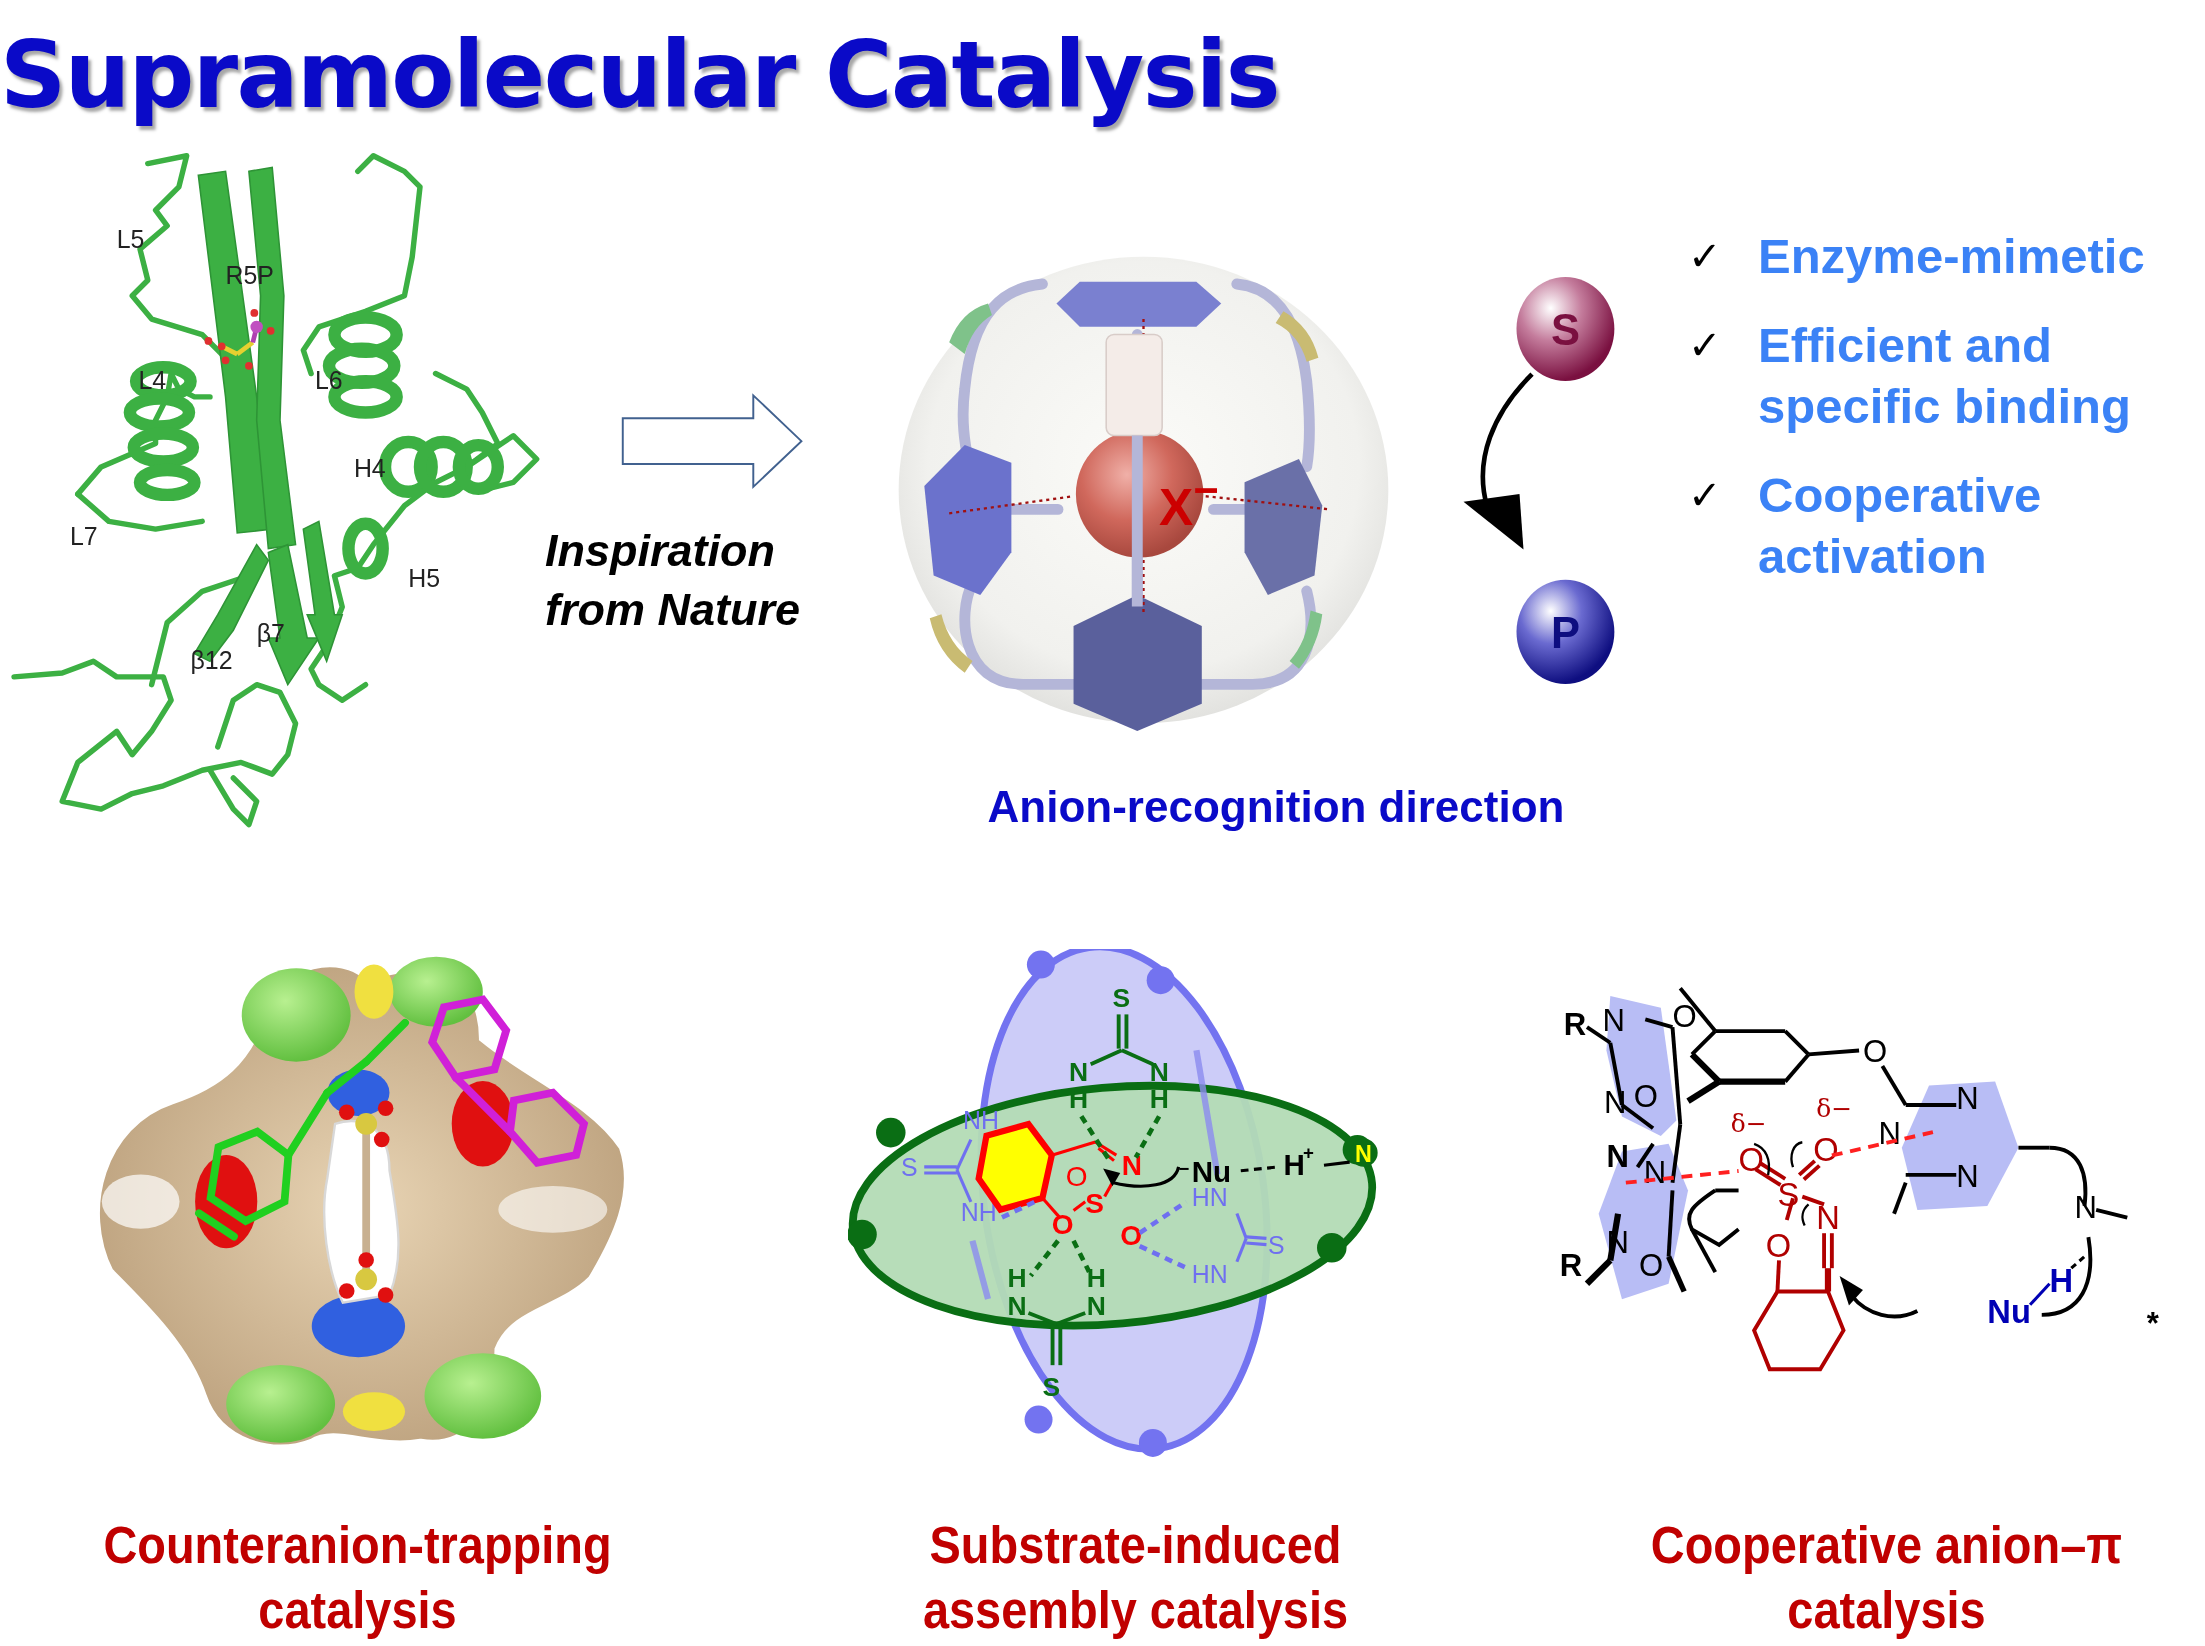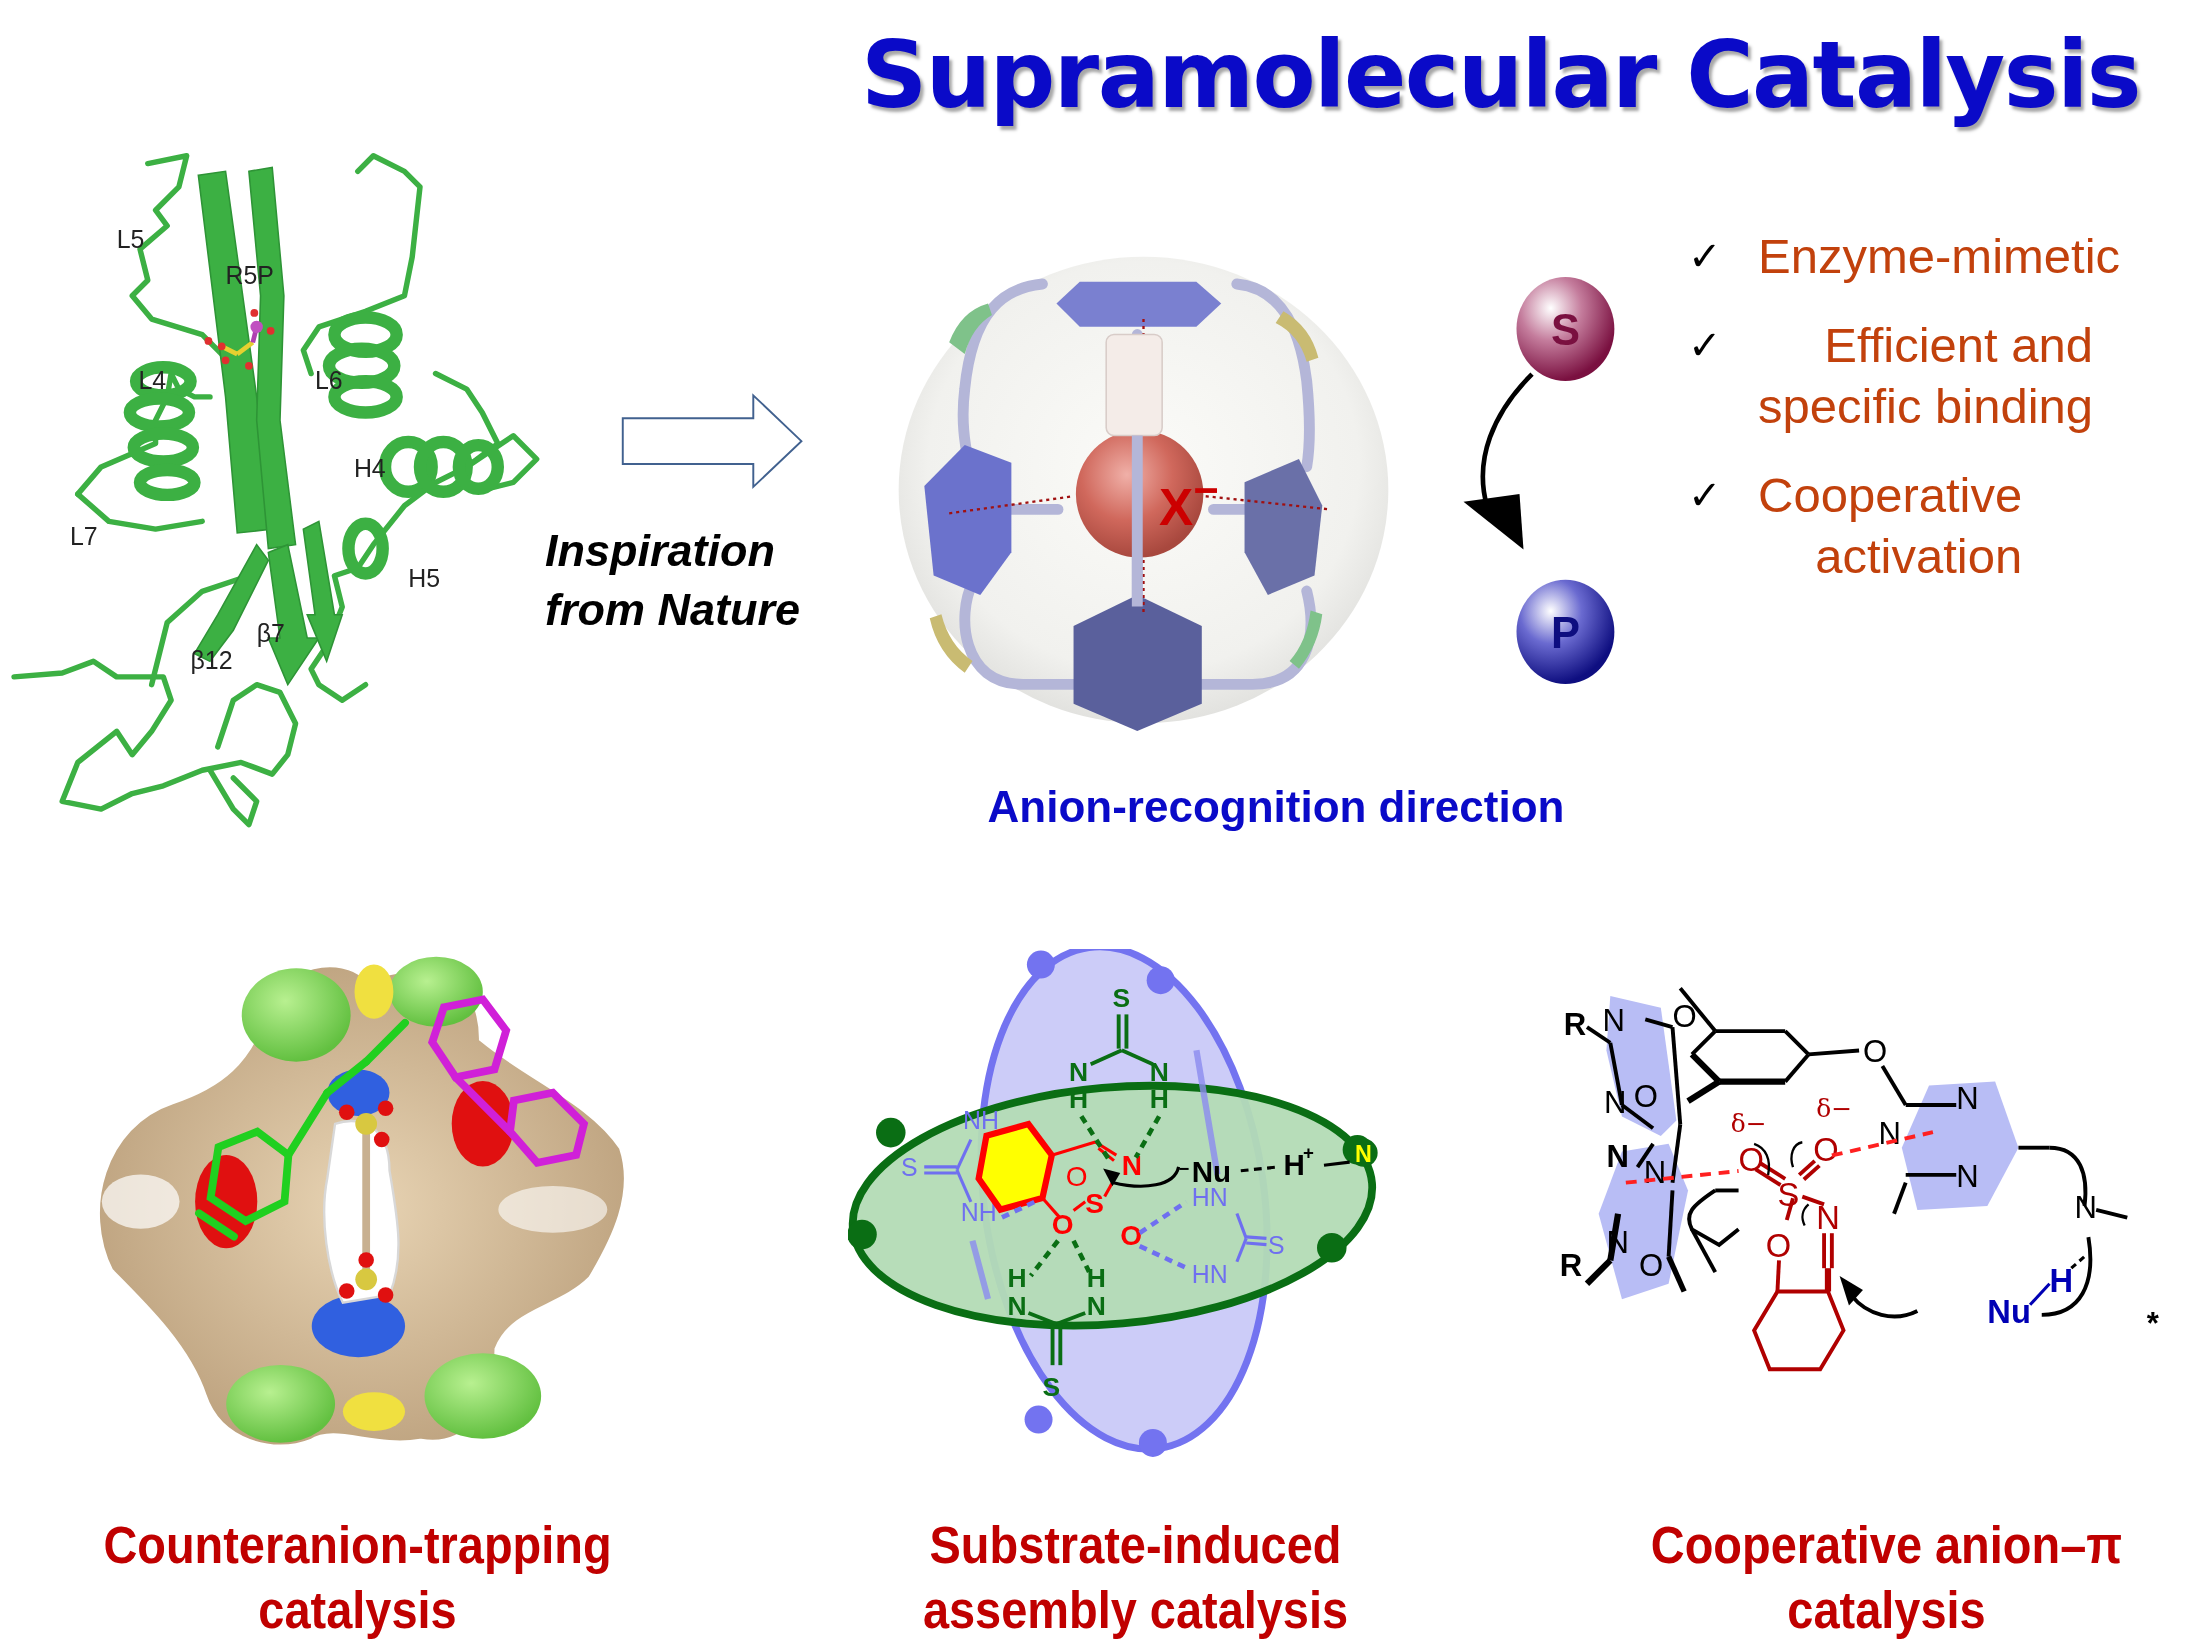--- a/index.html
+++ b/index.html
@@ -1,35 +1,35 @@
 <!DOCTYPE html>
 <html style="font-size:12.4px"><head>
   <meta charset="utf-8">
   <style>
     html, body { margin: 0; padding: 0; background: #ffffff; }
     body { width: 2205px; height: 1647px; position: relative; overflow: hidden; font-family: "Liberation Sans", sans-serif; }
     .abs { position: absolute; }
     .title {
-      left: 0; top: 22px; width: 2140px; text-align: right;
+      left: 0; top: 22px; width: 2140px; text-align: left;
       font-family: "DejaVu Sans", sans-serif; font-weight: bold; font-size: 92px;
       letter-spacing: -1.6px; color: #0a0ac8;
       text-shadow: 3.1px 3.9px 3.1px rgba(0,0,0,0.35);
     }
     .inspiration {
       left: 545px; top: 521px; width: 350px; text-align: left;
       font-weight: bold; font-style: italic; font-size: 45px; line-height: 59px; color: #000;
     }
     .anion-dir {
       left: 895px; top: 782px; width: 762px; text-align: center;
       font-weight: bold; font-size: 44px; color: #0a0ac8;
     }
     .features { left: 1688px; top: 226px; width: 517px; }
     .feature { display: flex; align-items: flex-start; margin-bottom: 28px; }
     .check { width: 70px; font-family: "DejaVu Serif", serif; font-size: 40px; line-height: 61px; color: #000; }
-    .feature-text { font-weight: normal; font-size: 49px; line-height: 61px; color: #c2410c; text-align: right; }
+    .feature-text { font-weight: bold; font-size: 49px; line-height: 61px; color: #3b82f6; }
     .caption {
       top: 1513px; text-align: center; color: #c00000; font-weight: bold;
       font-size: 51px; line-height: 65px; transform: scaleX(0.92);
     }
     .protein-label { font-family: "Liberation Sans", sans-serif; font-size: 32px; fill: #222; }
   </style>
 </head>
 <body>
 
 <div class="abs title">Supramolecular Catalysis</div>

